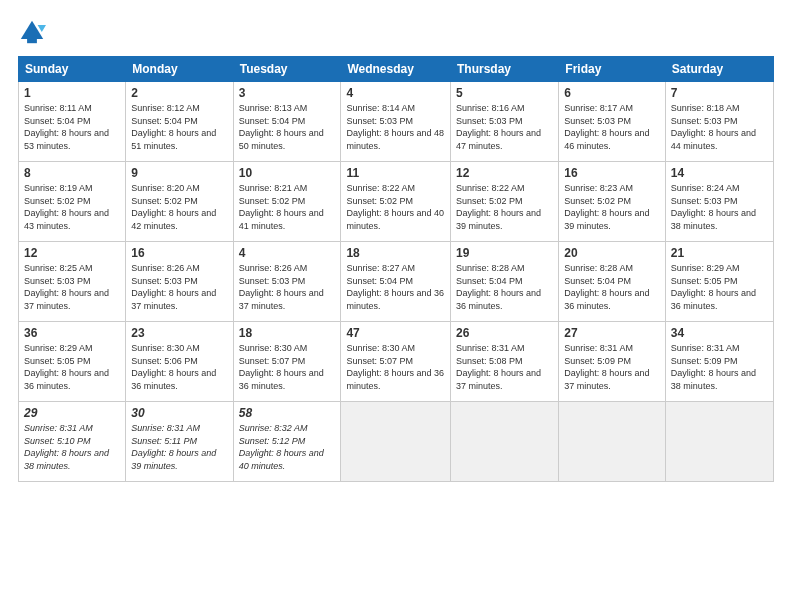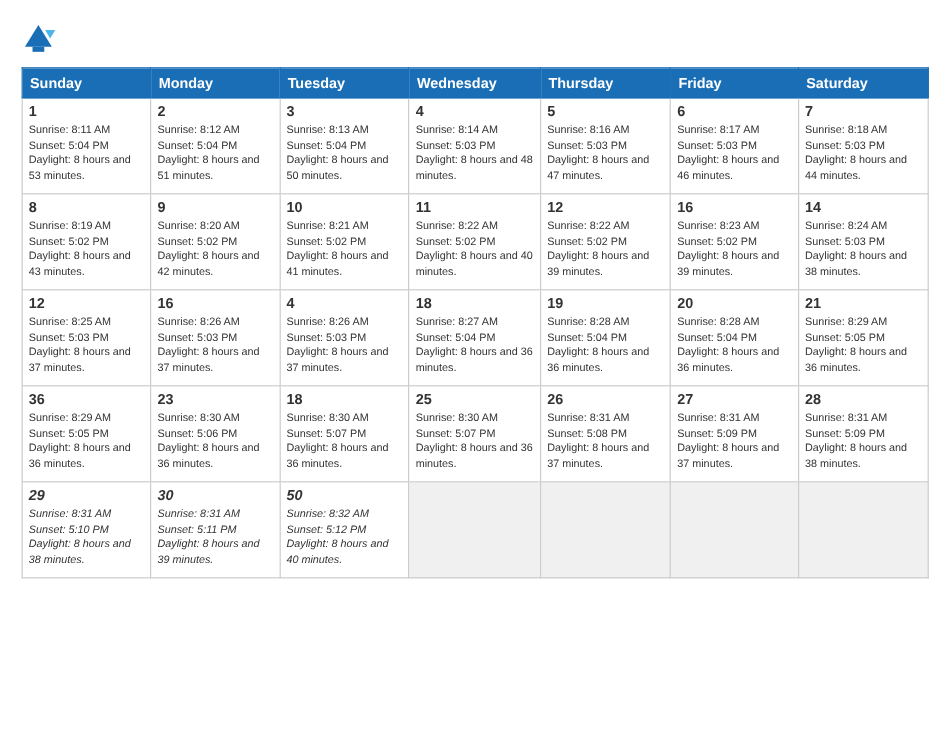--- a/index.html
+++ b/index.html
@@ -226,47 +226,47 @@
         </td>
           <td>
           <span class="day-num">23</span>
           <span class="day-info">Sunrise: 8:30 AM<br>Sunset: 5:06 PM<br>Daylight: 8 hours and 36 minutes.</span>
         </td>
           <td>
           <span class="day-num">18</span>
           <span class="day-info">Sunrise: 8:30 AM<br>Sunset: 5:07 PM<br>Daylight: 8 hours and 36 minutes.</span>
         </td>
           <td>
-          <span class="day-num">25</span>
+          <span class="day-num">47</span>
           <span class="day-info">Sunrise: 8:30 AM<br>Sunset: 5:07 PM<br>Daylight: 8 hours and 36 minutes.</span>
         </td>
           <td>
           <span class="day-num">26</span>
           <span class="day-info">Sunrise: 8:31 AM<br>Sunset: 5:08 PM<br>Daylight: 8 hours and 37 minutes.</span>
         </td>
           <td>
           <span class="day-num">27</span>
           <span class="day-info">Sunrise: 8:31 AM<br>Sunset: 5:09 PM<br>Daylight: 8 hours and 37 minutes.</span>
         </td>
           <td>
-          <span class="day-num">28</span>
+          <span class="day-num">34</span>
           <span class="day-info">Sunrise: 8:31 AM<br>Sunset: 5:09 PM<br>Daylight: 8 hours and 38 minutes.</span>
         </td>
         </tr>
         <tr class="last-row">
           <td>
           <span class="day-num">29</span>
           <span class="day-info">Sunrise: 8:31 AM<br>Sunset: 5:10 PM<br>Daylight: 8 hours and 38 minutes.</span>
         </td>
           <td>
           <span class="day-num">30</span>
           <span class="day-info">Sunrise: 8:31 AM<br>Sunset: 5:11 PM<br>Daylight: 8 hours and 39 minutes.</span>
         </td>
           <td>
-          <span class="day-num">50</span>
+          <span class="day-num">58</span>
           <span class="day-info">Sunrise: 8:32 AM<br>Sunset: 5:12 PM<br>Daylight: 8 hours and 40 minutes.</span>
         </td>
           <td class="empty"></td>
           <td class="empty"></td>
           <td class="empty"></td>
           <td class="empty"></td>
         </tr>
       </tbody>
   </table>
 </div>

